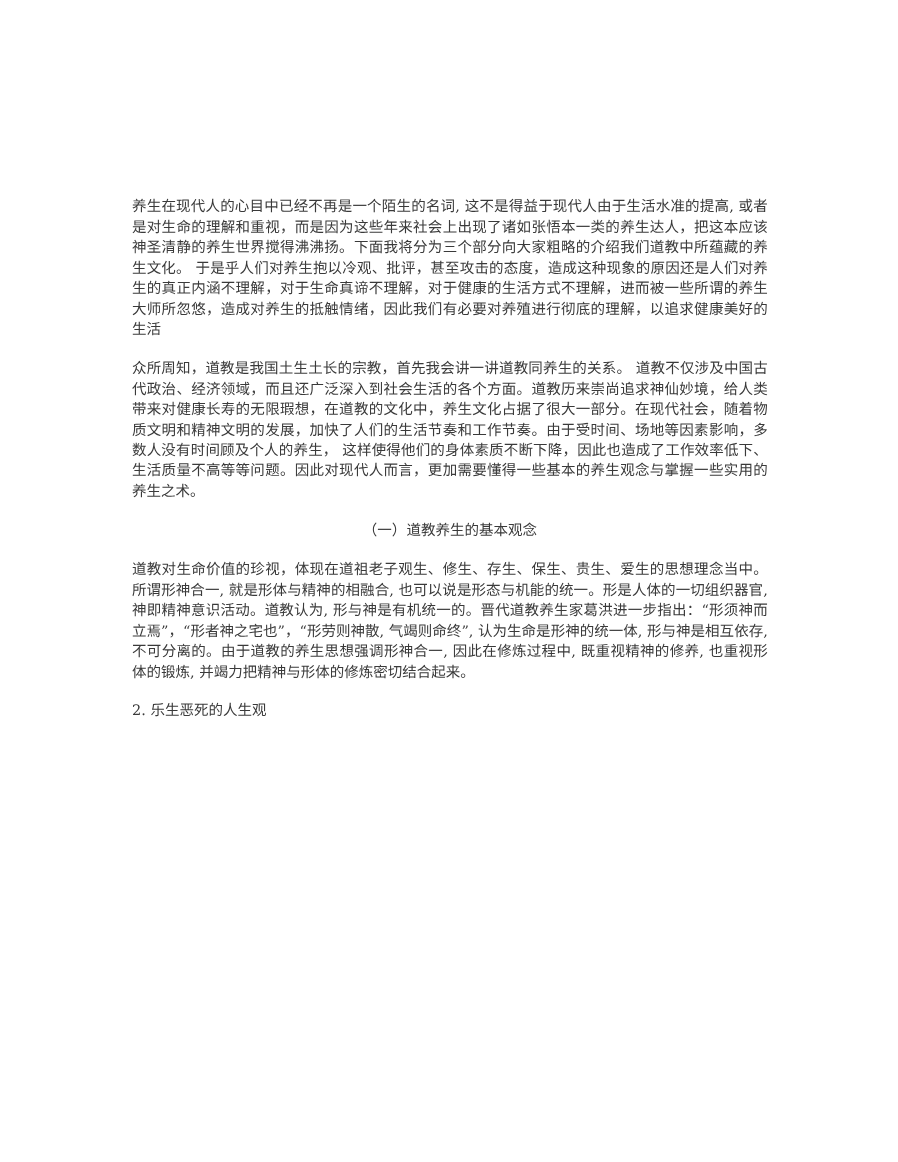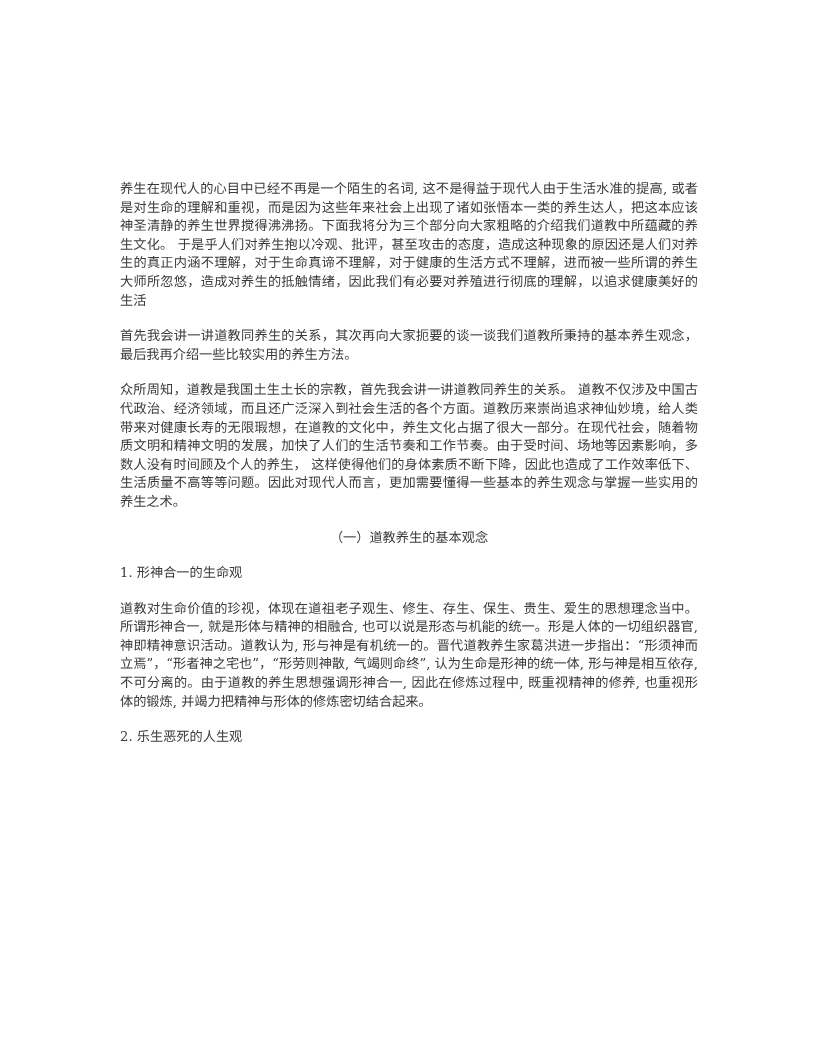--- a/index.html
+++ b/index.html
@@ -59,28 +59,26 @@
   }
 </style>
 </head>
 <body>
 
 <div class="page">
   <div class="content">
 
     <p class="para">养生在现代人的心目中已经不再是一个陌生的名词, 这不是得益于现代人由于生活水准的提高, 或者是对生命的理解和重视，而是因为这些年来社会上出现了诸如张悟本一类的养生达人，把这本应该神圣清静的养生世界搅得沸沸扬。下面我将分为三个部分向大家粗略的介绍我们道教中所蕴藏的养生文化。 于是乎人们对养生抱以冷观、批评，甚至攻击的态度，造成这种现象的原因还是人们对养生的真正内涵不理解，对于生命真谛不理解，对于健康的生活方式不理解，进而被一些所谓的养生大师所忽悠，造成对养生的抵触情绪，因此我们有必要对养殖进行彻底的理解，以追求健康美好的生活</p>
 
-    <p class="para">首先我会讲一讲道教同养生的关系，其次再向大家扼要的谈一谈我们道教所秉持的基本养生观念，最后我再介绍一些比较实用的养生方法。</p>
 
     <p class="para">众所周知，道教是我国土生土长的宗教，首先我会讲一讲道教同养生的关系。 道教不仅涉及中国古代政治、经济领域，而且还广泛深入到社会生活的各个方面。道教历来崇尚追求神仙妙境，给人类带来对健康长寿的无限瑕想，在道教的文化中，养生文化占据了很大一部分。在现代社会，随着物质文明和精神文明的发展，加快了人们的生活节奏和工作节奏。由于受时间、场地等因素影响，多数人没有时间顾及个人的养生， 这样使得他们的身体素质不断下降，因此也造成了工作效率低下、生活质量不高等等问题。因此对现代人而言，更加需要懂得一些基本的养生观念与掌握一些实用的养生之术。</p>
 
 
     <p class="heading">（一）道教养生的基本观念</p>
 
-    <p class="heading-sub">1. 形神合一的生命观</p>
 
     <p class="para">道教对生命价值的珍视，体现在道祖老子观生、修生、存生、保生、贵生、爱生的思想理念当中。所谓形神合一, 就是形体与精神的相融合, 也可以说是形态与机能的统一。形是人体的一切组织器官, 神即精神意识活动。道教认为, 形与神是有机统一的。晋代道教养生家葛洪进一步指出：“形须神而立焉”，“形者神之宅也”，“形劳则神散, 气竭则命终”, 认为生命是形神的统一体, 形与神是相互依存, 不可分离的。由于道教的养生思想强调形神合一, 因此在修炼过程中, 既重视精神的修养, 也重视形体的锻炼, 并竭力把精神与形体的修炼密切结合起来。</p>
 
     <p class="heading-sub">2.  乐生恶死的人生观</p>
 
 
   </div>
 </div>
 
 </body></html>

